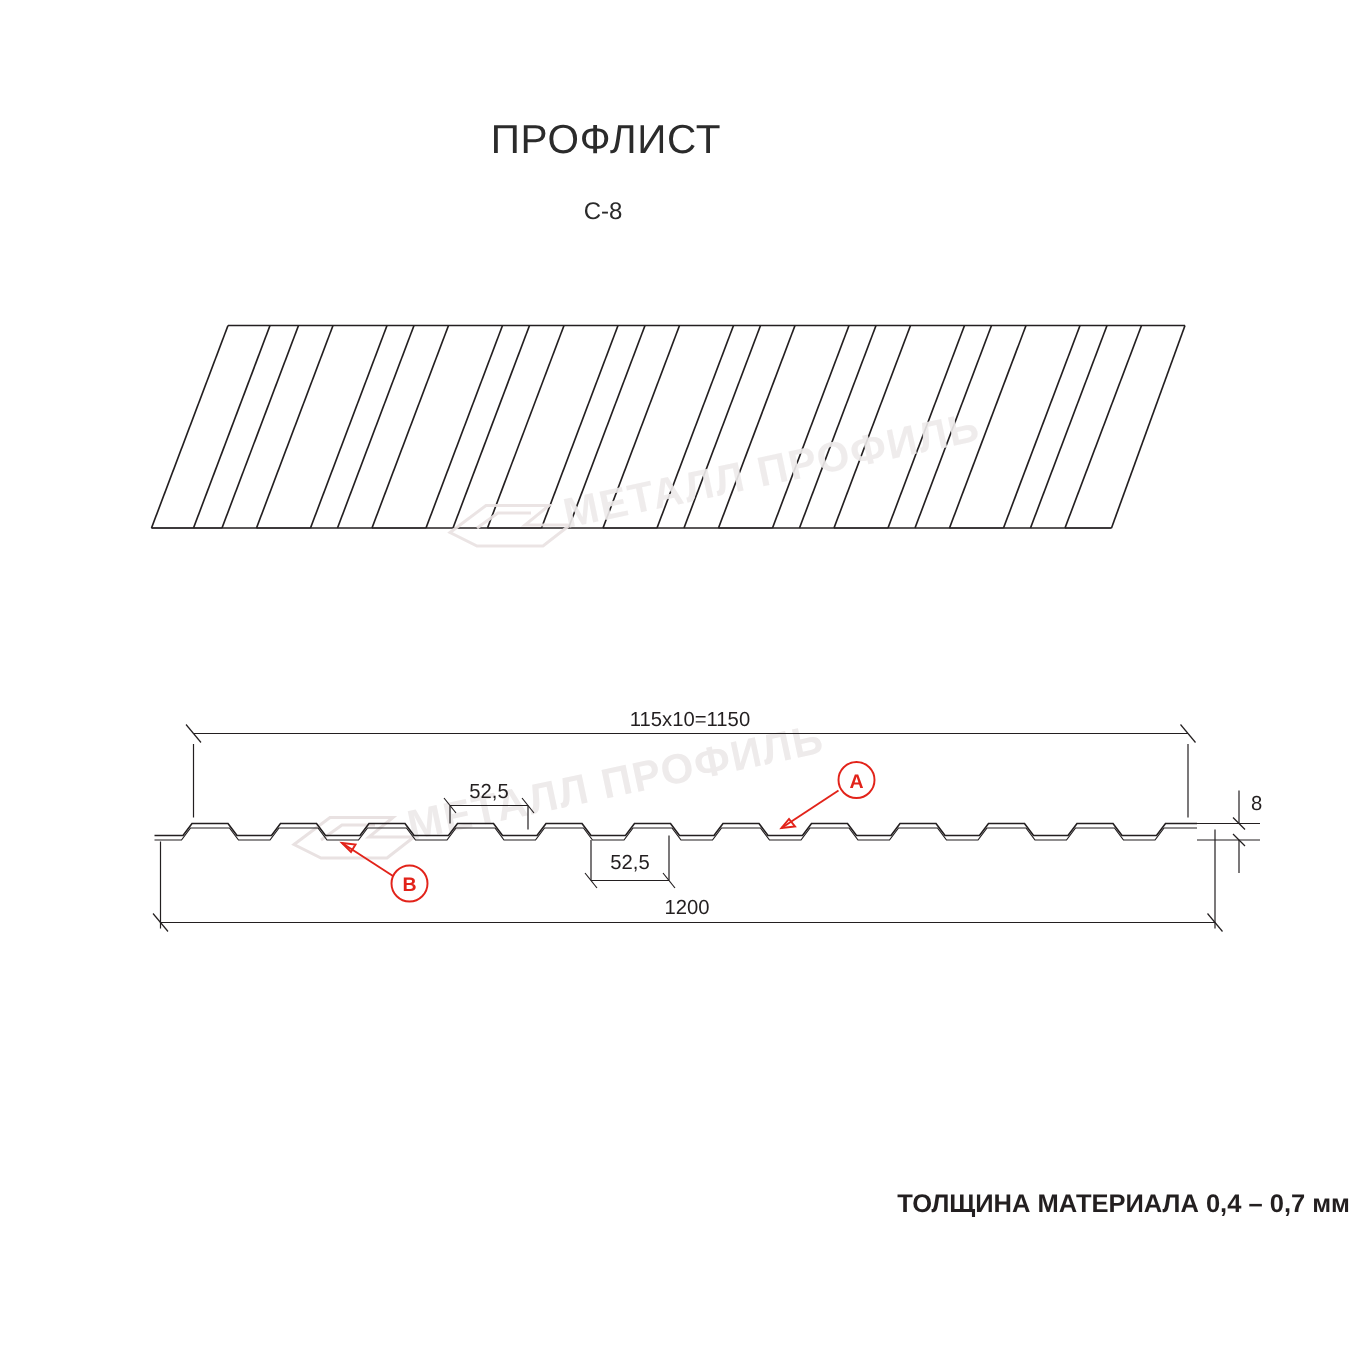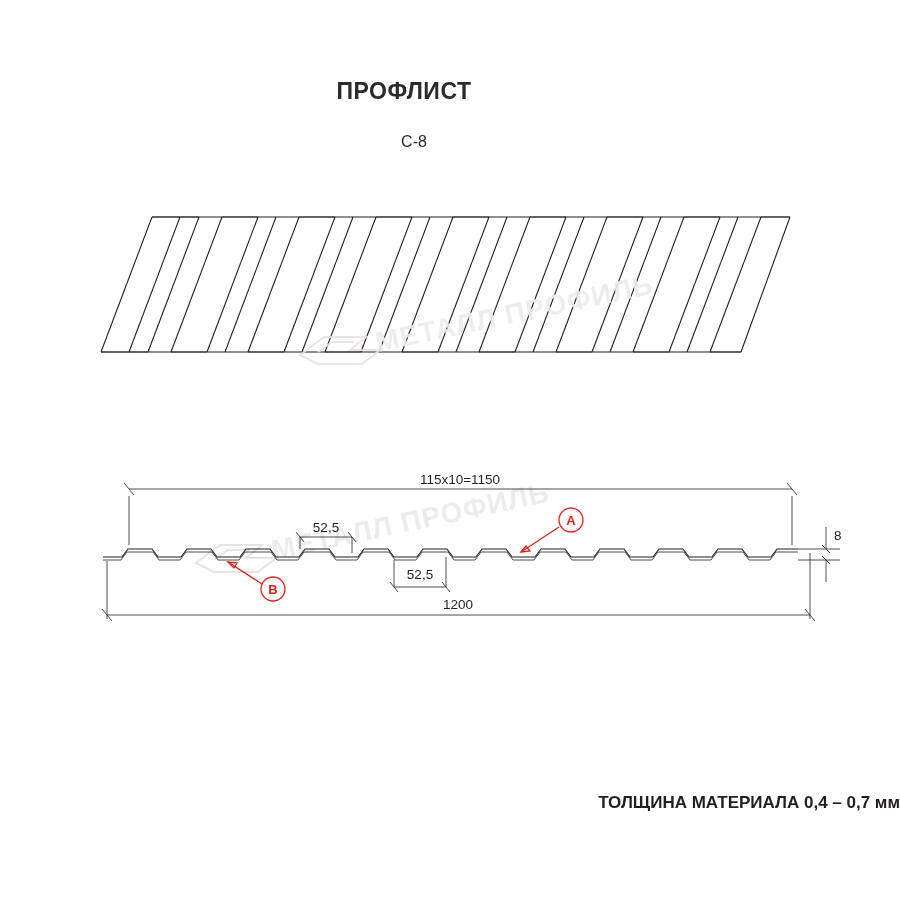--- a/index.html
+++ b/index.html
@@ -18,29 +18,29 @@
   #sheet {
     position: absolute;
     inset: 0;
   }
   .title {
     position: absolute;
     top: 78px;
     left: 0;
     width: 808px;
     text-align: center;
-    font-size: 23px;
-    font-weight: bold;
+    font-size: 27px;
+    font-weight: normal;
     letter-spacing: 0.5px;
     color: #2b2b2b;
   }
   .subtitle {
     position: absolute;
     top: 133px;
-    left: 16px;
+    left: 4px;
     width: 796px;
     text-align: center;
     font-size: 16px;
     color: #2b2b2b;
   }
   .footnote {
     position: absolute;
     top: 793px;
     left: 0;
     width: 900px;

